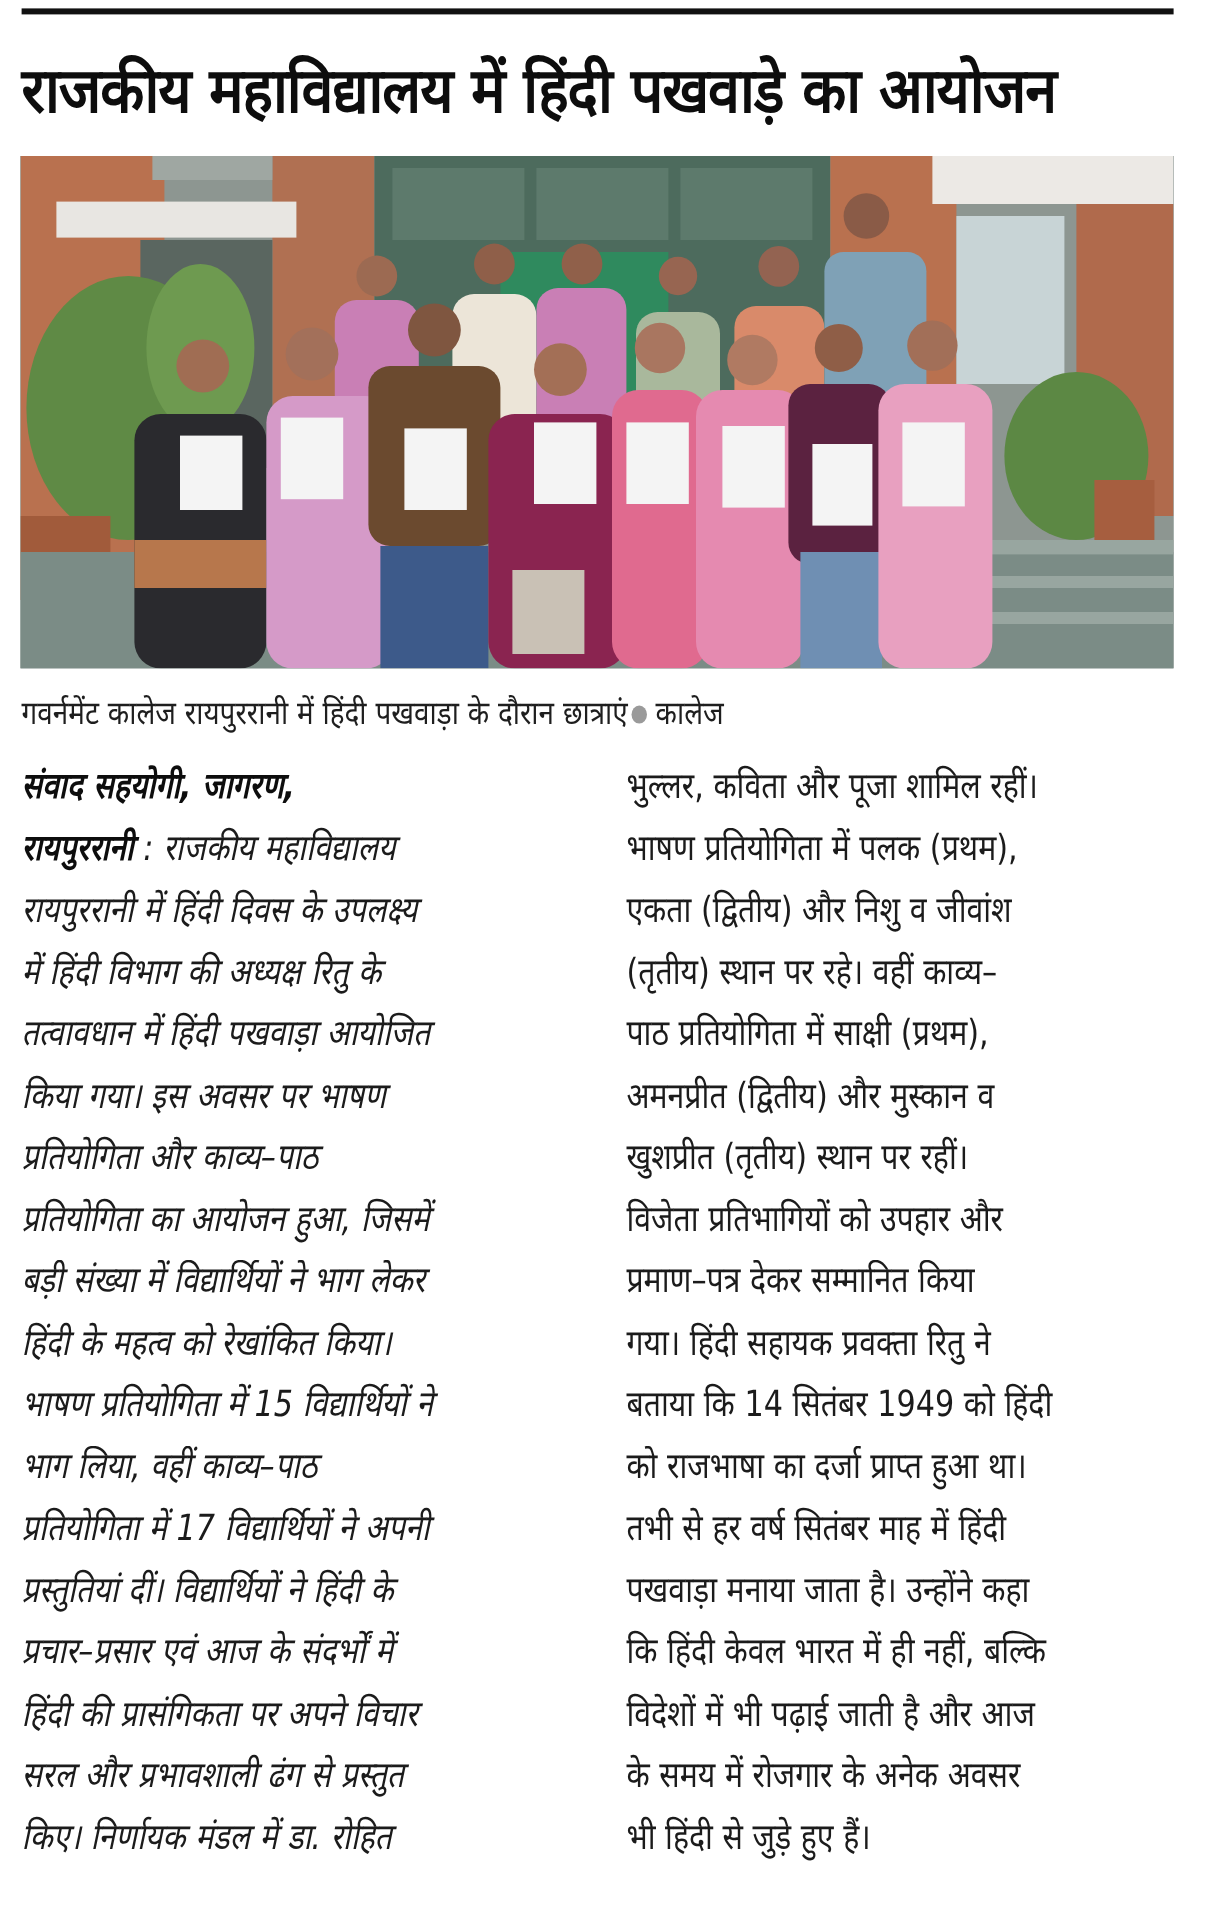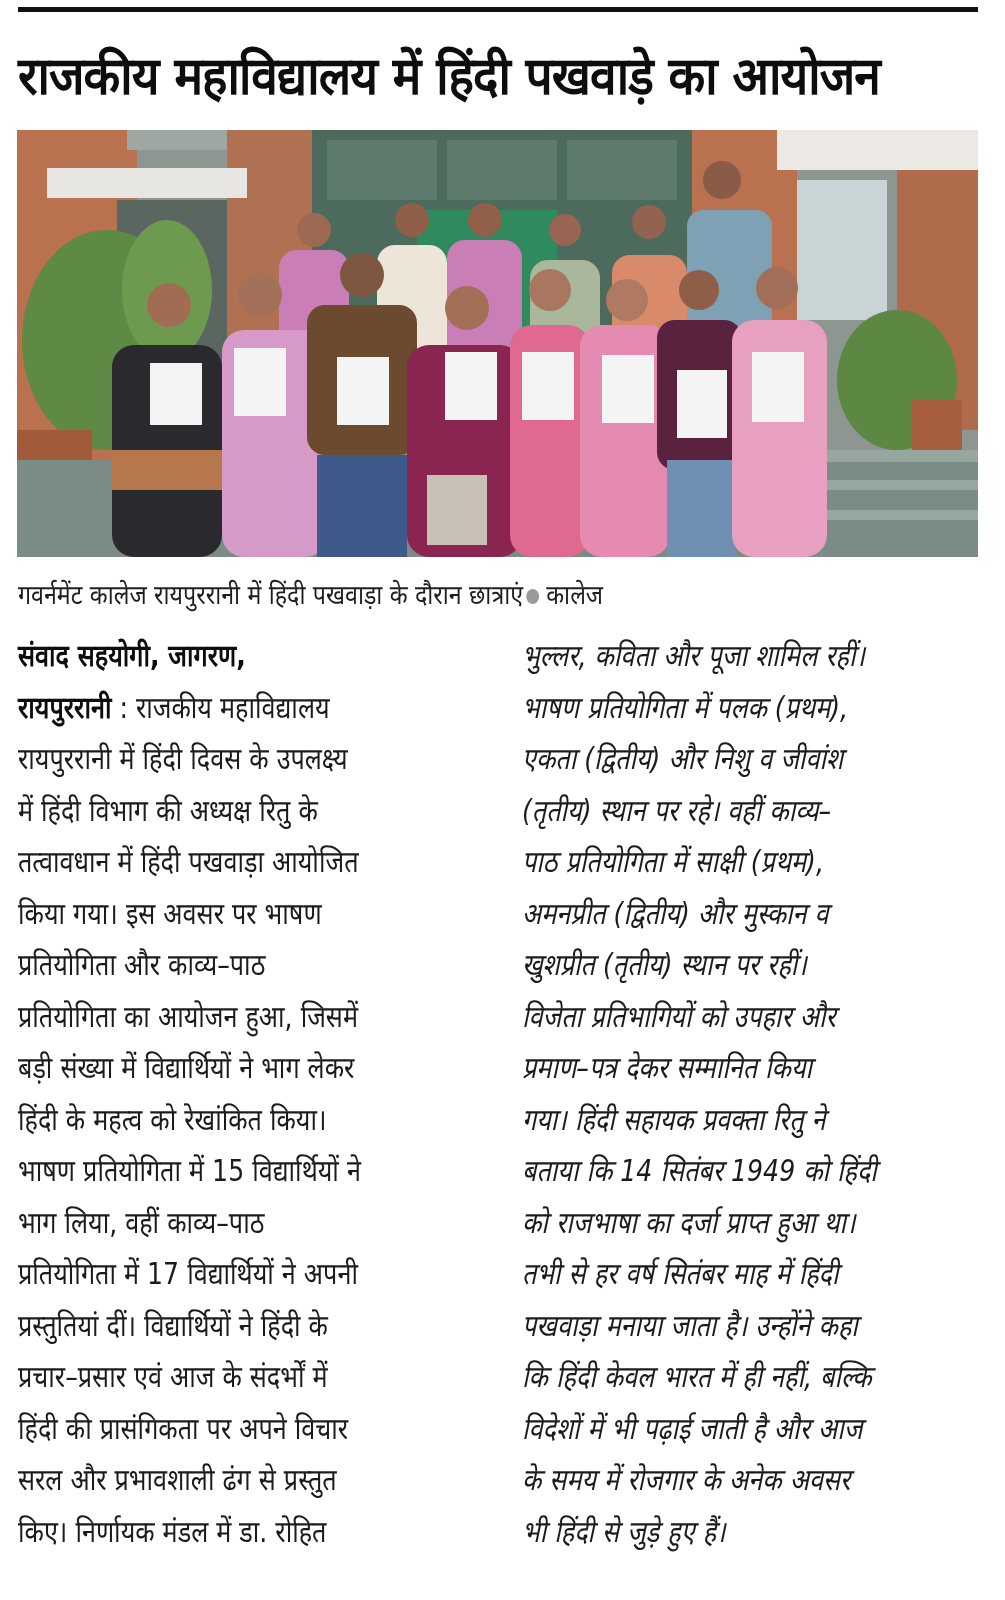--- a/index.html
+++ b/index.html
@@ -70,22 +70,22 @@
       border-radius: 50%;
       background: #9a9a9a;
       margin: 0 8px 0 4px;
       vertical-align: middle;
     }
     .col {
       position: absolute;
       top: 630px;
       width: 470px;
     }
-    .col-left { left: 18px; }
-    .col-right { left: 522px; font-style: italic; }
+    .col-left { left: 18px; font-style: italic; }
+    .col-right { left: 522px; }
     .line {
       height: 51.5px;
       line-height: 51.5px;
       font-size: 30px;
       white-space: nowrap;
       transform: scaleX(0.84);
       transform-origin: left center;
       color: #1b1b1b;
     }
     .bold { font-weight: bold; color: #0d0d0d; }

